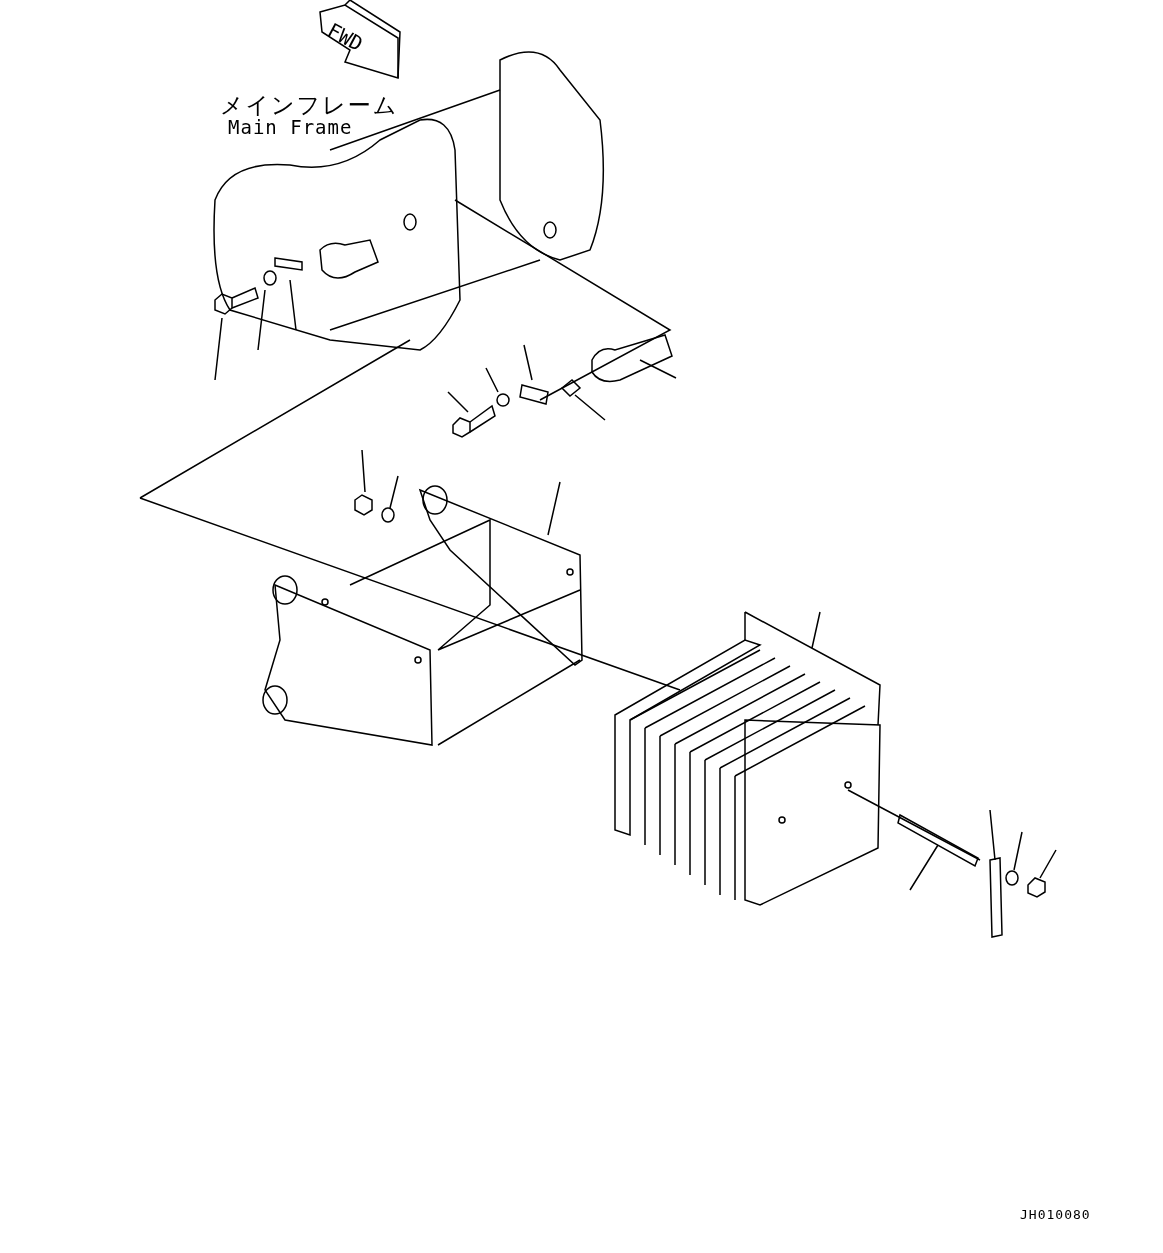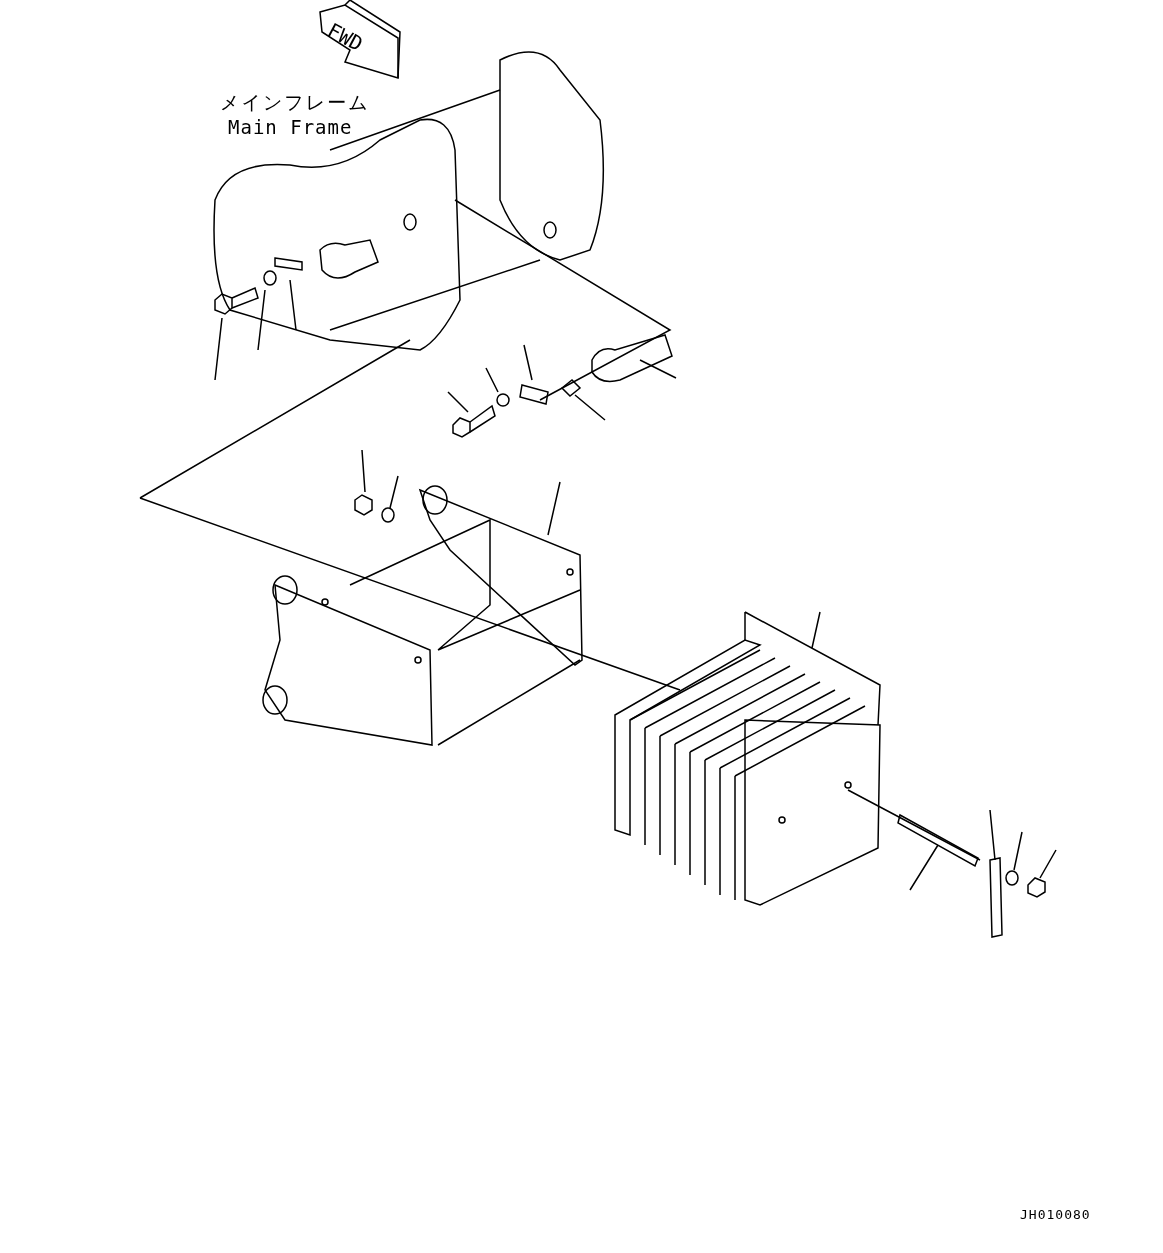--- a/index.html
+++ b/index.html
@@ -1,19 +1,19 @@
 <!DOCTYPE html>
 <html><head>
 <meta charset="utf-8">
 <style>
   html, body { margin:0; padding:0; background:#fff; }
   body { width:1163px; height:1253px; position:relative; overflow:hidden; font-family:"DejaVu Sans Mono", monospace; }
   svg { position:absolute; left:0; top:0; }
   .lbl { position:absolute; color:#000; font-family:"DejaVu Sans Mono", monospace; white-space:nowrap; }
-  .jp { left:220px; top:90px; font-size:19px; letter-spacing:2px; }
+  .jp { left:220px; top:90px; font-size:23px; letter-spacing:2px; }
   .en { left:228px; top:116px; font-size:19px; letter-spacing:1px; }
   .code { left:1020px; top:1207px; font-size:13px; letter-spacing:1px;text-align:right; }
   .fwd { left:335px; top:18px; font-size:20px; transform:rotate(28deg); transform-origin:left top; }
 </style>
 </head>
 <body>
 
 <svg width="1163" height="1253" viewBox="0 0 1163 1253" fill="none" stroke="#000" stroke-width="1.5">
 
   <g>

